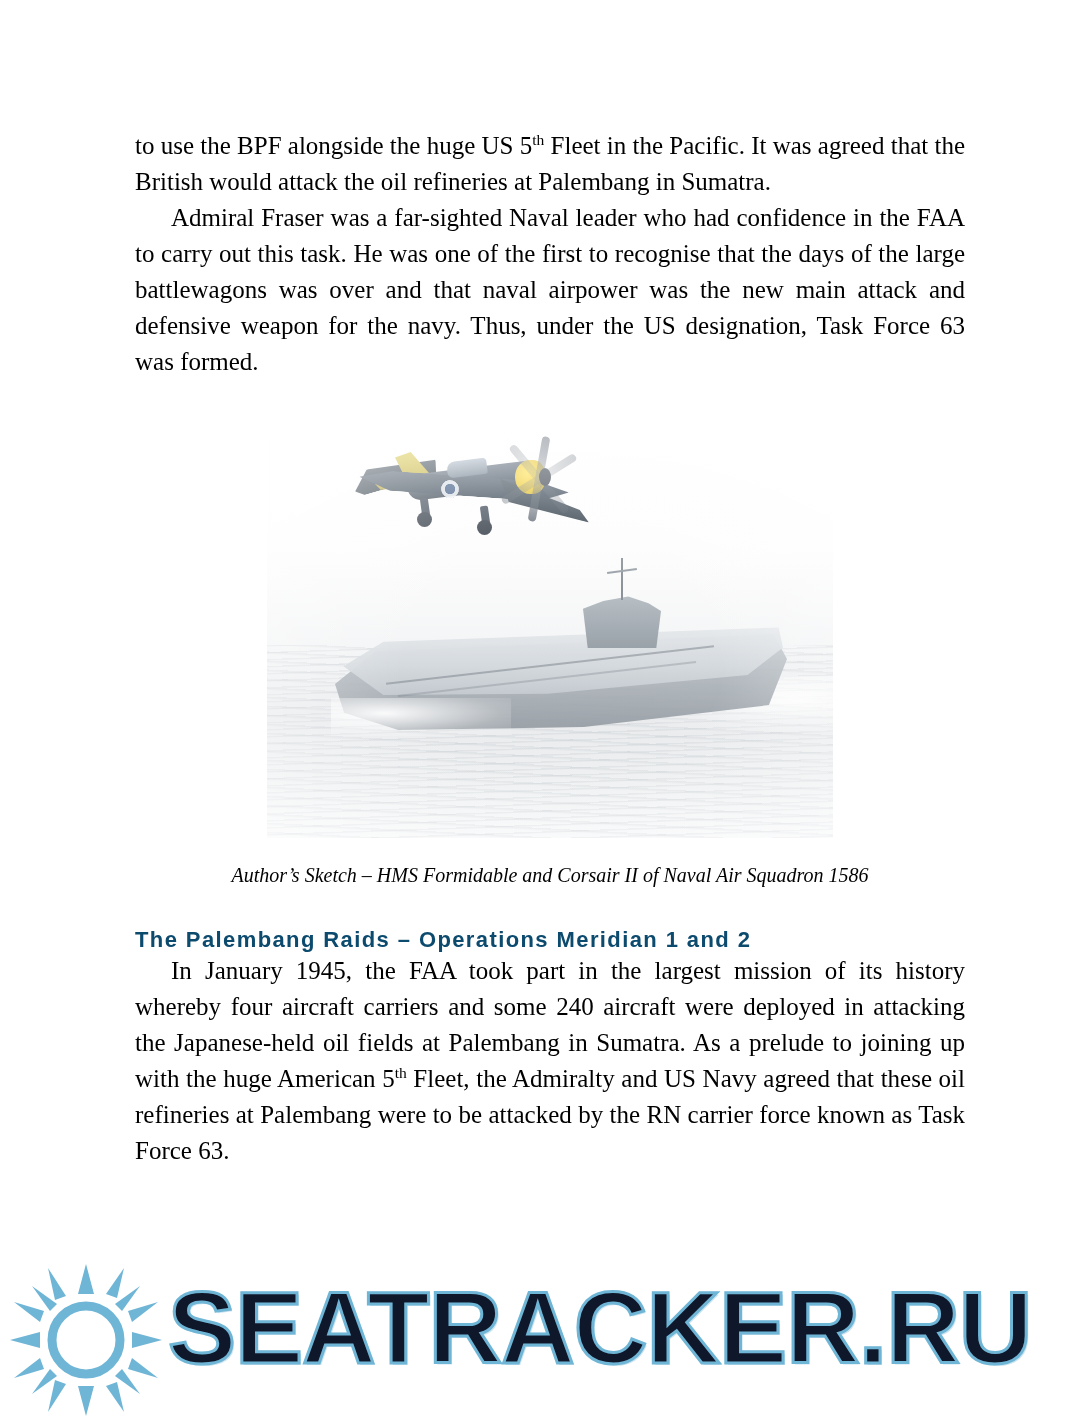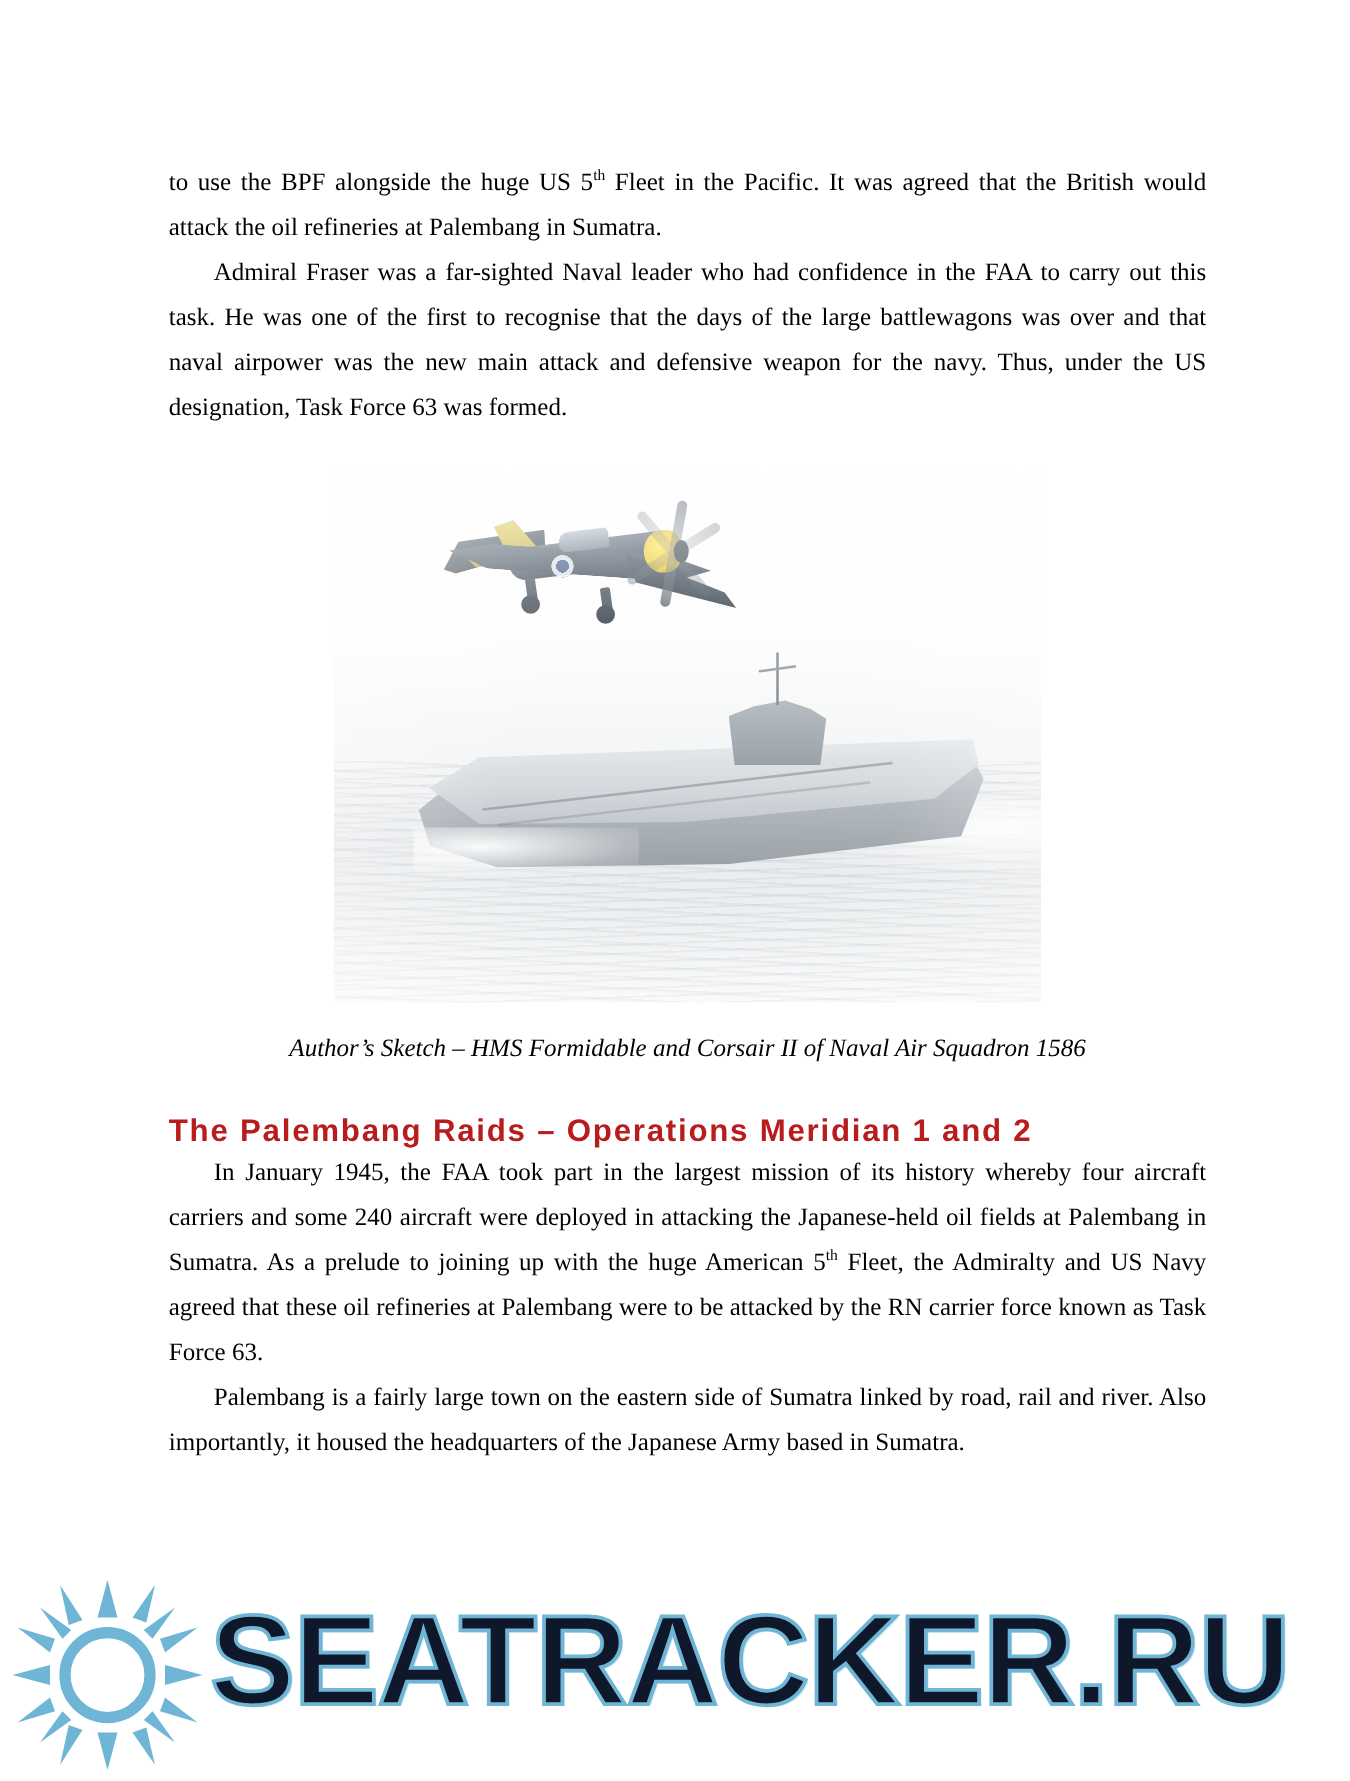--- a/index.html
+++ b/index.html
@@ -25,21 +25,21 @@
   .content {
     position: absolute;
     left: 135px;
     top: 128px;
     width: 830px;
   }
 
   p.body-par {
     margin: 0;
     font-family: "Liberation Serif", serif;
-    font-size: 20px;
+    font-size: 25px;
     line-height: 36px;
     text-align: justify;
     text-justify: inter-word;
   }
   p.body-par.indent {
     text-indent: 36px;
   }
 
   sup {
     font-size: 0.62em;
@@ -279,24 +279,24 @@
     font-family: "Liberation Serif", serif;
     font-style: italic;
     font-size: 20px;
     text-align: center;
     color: #000;
   }
 
   h2.section-heading {
     margin: 40px 0 0 0;
     font-family: "Liberation Sans", sans-serif;
-    font-size: 25px;
+    font-size: 22px;
     font-weight: bold;
     letter-spacing: 1.4px;
-    color: #b91c1c;
+    color: #0c4a6e;
   }
 
   .par-block p + p {
     margin-top: 0;
   }
 
   
   .watermark {
     position: absolute;
     left: 0;
@@ -379,21 +379,20 @@
         <div class="sea-haze"></div>
       </div>
       <div class="caption">Author’s Sketch – HMS Formidable and Corsair II of Naval Air Squadron 1586</div>
     </div>
 
     <h2 class="section-heading">The Palembang Raids – Operations Meridian 1 and 2</h2>
 
     <div class="par-block">
       <p class="body-par indent"><span>In January 1945, the FAA took part in the largest mission of its history whereby four aircraft carriers and some 240 aircraft were deployed in attacking the Japanese-held oil fields at Palembang in Sumatra. As a prelude to joining up with the huge American 5</span><sup>th</sup><span> Fleet, the Admiralty and US Navy agreed that these oil refineries at Palembang were to be attacked by the RN carrier force known as Task Force 63.</span></p>
 
-      <p class="body-par indent">Palembang is a fairly large town on the eastern side of Sumatra linked by road, rail and river. Also importantly, it housed the headquarters of the Japanese Army based in Sumatra.</p>
     </div>
   </div>
 
   <div class="watermark">
     <div class="wm-sun">
       <svg width="152" height="152" viewBox="0 0 152 152" aria-hidden="true">
         <g fill="#6fb5d6">
           <circle cx="76" cy="76" r="34" fill="none" stroke="#6fb5d6" stroke-width="9"></circle>
           <g>
             <polygon points="76,0 84,30 68,30"></polygon>

